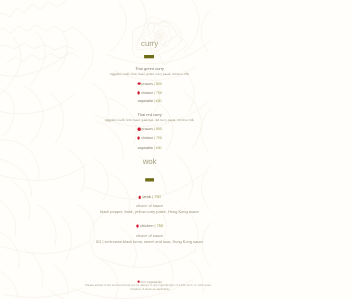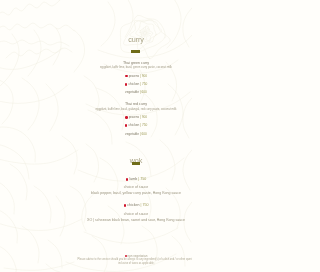--- a/index.html
+++ b/index.html
@@ -123,21 +123,21 @@
   <div class="ln row" style="top:83.0px"><span class="dot"></span><span>chicken</span> <span class="sep">|</span> <span class="amt">750</span></div>
   <div class="ln row" style="top:91.4px"><span>vegetable</span> <span class="sep">|</span> <span class="amt">600</span></div>
 
   <div class="ln dish" style="top:102.8px">Thai red curry</div>
   <div class="ln desc" style="top:107.6px">eggplant, kaffir lime, basil, galangal, red curry paste, coconut milk</div>
 
   <div class="ln row" style="top:116.1px"><span class="dot"></span><span>prawns</span> <span class="sep">|</span> <span class="amt">900</span></div>
   <div class="ln row" style="top:124.4px"><span class="dot"></span><span>chicken</span> <span class="sep">|</span> <span class="amt">750</span></div>
   <div class="ln row" style="top:132.8px"><span>vegetable</span> <span class="sep">|</span> <span class="amt">600</span></div>
 
-  <div class="ln sec-title" style="top:157px">wok</div>
+  <div class="ln sec-title" style="top:143px">wok</div>
   <div class="bar" style="left:92.2px;top:162.0px;width:7.6px;height:3.2px"></div>
 
   <div class="ln wrow" style="top:178.0px"><span class="dot"></span><span>lamb</span> <span class="sep">|</span> <span class="amt">750</span></div>
   <div class="ln wdesc" style="top:185.8px">choice of sauce</div>
   <div class="ln wdesc" style="top:191.9px">black pepper, basil, yellow curry paste, Hong Kong sauce</div>
 
   <div class="ln wrow" style="top:204.3px"><span class="dot"></span><span>chicken</span> <span class="sep">|</span> <span class="amt">750</span></div>
   <div class="ln wdesc" style="top:212.7px">choice of sauce</div>
   <div class="ln wdesc" style="top:219.0px">XO | schezwan black bean, sweet and sour, Hong Kong sauce</div>
 

